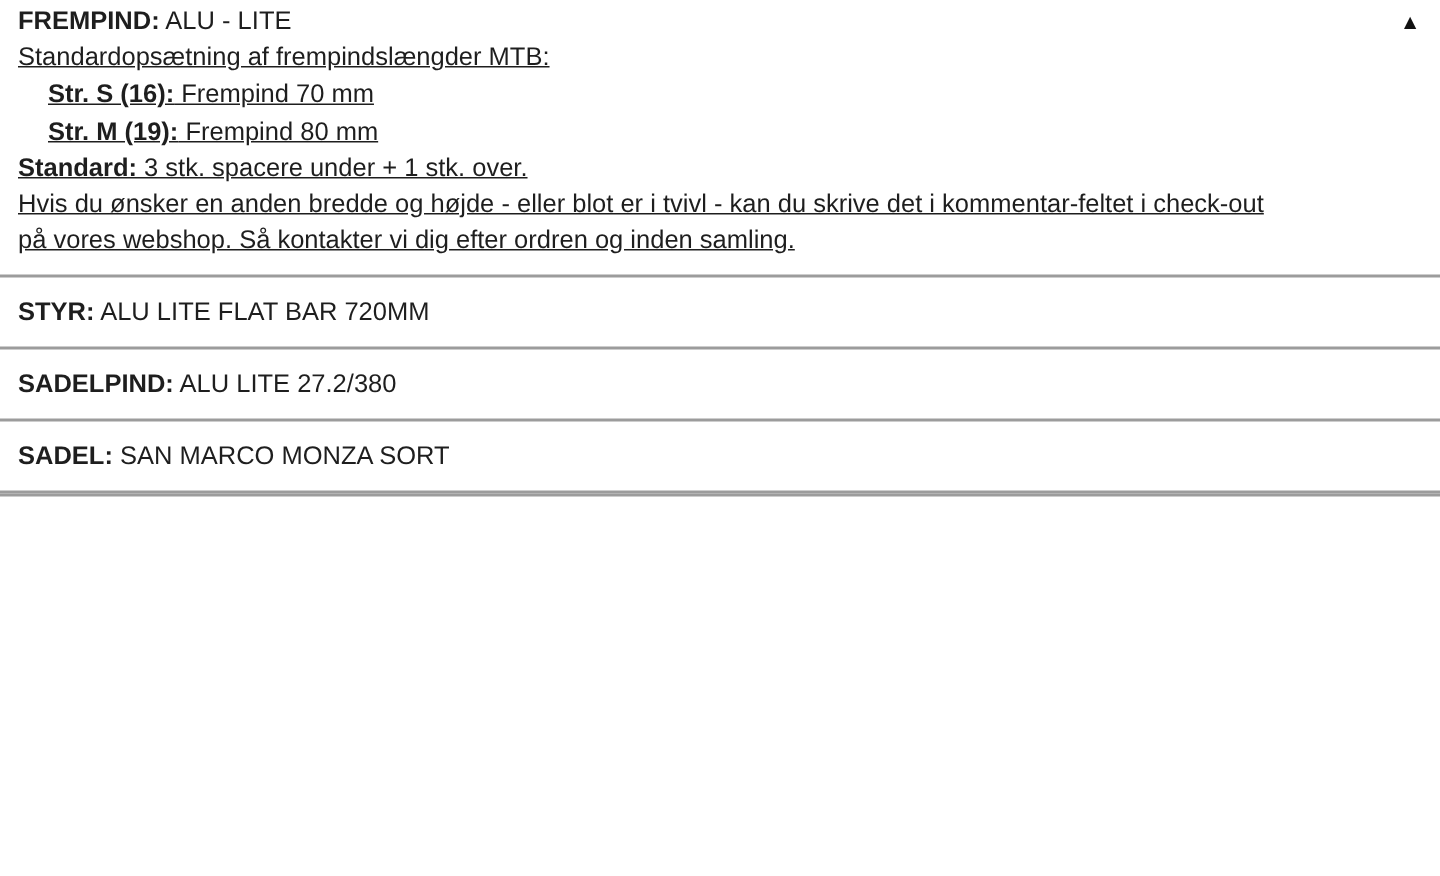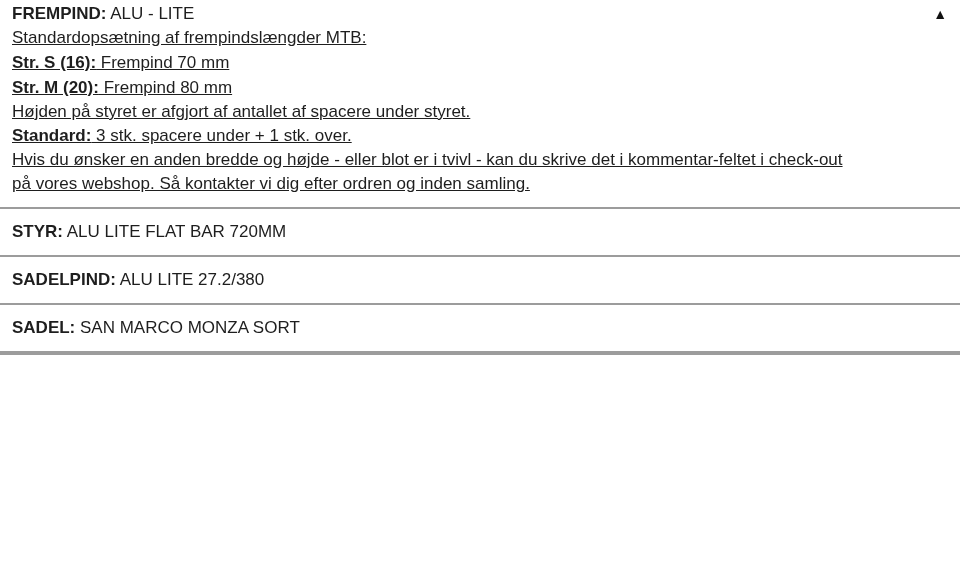--- a/index.html
+++ b/index.html
@@ -18,21 +18,21 @@
     font-size: 14px; line-height: 22px; color: #111111; user-select: none;
     margin-top: 1px;
   }
   .acc-body { padding: 0; text-decoration: underline; }
   .acc-body p { margin: 0; padding: 0 13px 0 12px; }
   .p-intro    { margin-top: 12px; }
   .p-sizes    { margin-top: 40px; line-height: 25px; }
   .p-note     { margin-top: 26px; }
   .p-standard { margin-top: 27px; }
   .p-custom   { margin-top: 26px; white-space: pre-line; }
-  .size-line  { display: block; }
+  .size-line  { display: block; margin-left: 20px; }
   .divider { height: 2px; background: #9c9c9c; }
   .divider-first { margin-top: 11px; }
   .spec-row {
     height: 46px; display: flex; align-items: center;
     padding: 0 13px 0 12px; cursor: pointer; text-align: center;
   }
 </style>
 </head>
 <body>
 
@@ -44,24 +44,23 @@
         <b>FREMPIND:</b><span> ALU - LITE</span>
       </div>
       <span class="caret">▲</span>
     </div>
 
     <div class="acc-body">
       <p class="p-intro">Standardopsætning af frempindslængder MTB:</p>
 
       <p class="p-sizes">
         <span class="size-line"><b>Str. S (16):</b><span> Frempind 70 mm</span></span>
-        <span class="size-line"><b>Str. M (20):</b><span> Frempind 80 mm</span></span>
+        <span class="size-line"><b>Str. M (19):</b><span> Frempind 80 mm</span></span>
       </p>
 
-      <p class="p-note">Højden på styret er afgjort af antallet af spacere under styret.</p>
 
       <p class="p-standard">
         <b>Standard:</b><span> 3 stk. spacere under + 1 stk. over.</span>
       </p>
 
       <p class="p-custom">Hvis du ønsker en anden bredde og højde - eller blot er i tvivl - kan du skrive det i kommentar-feltet i check-out
 på vores webshop. Så kontakter vi dig efter ordren og inden samling.</p>
     </div>
   </section>
 

